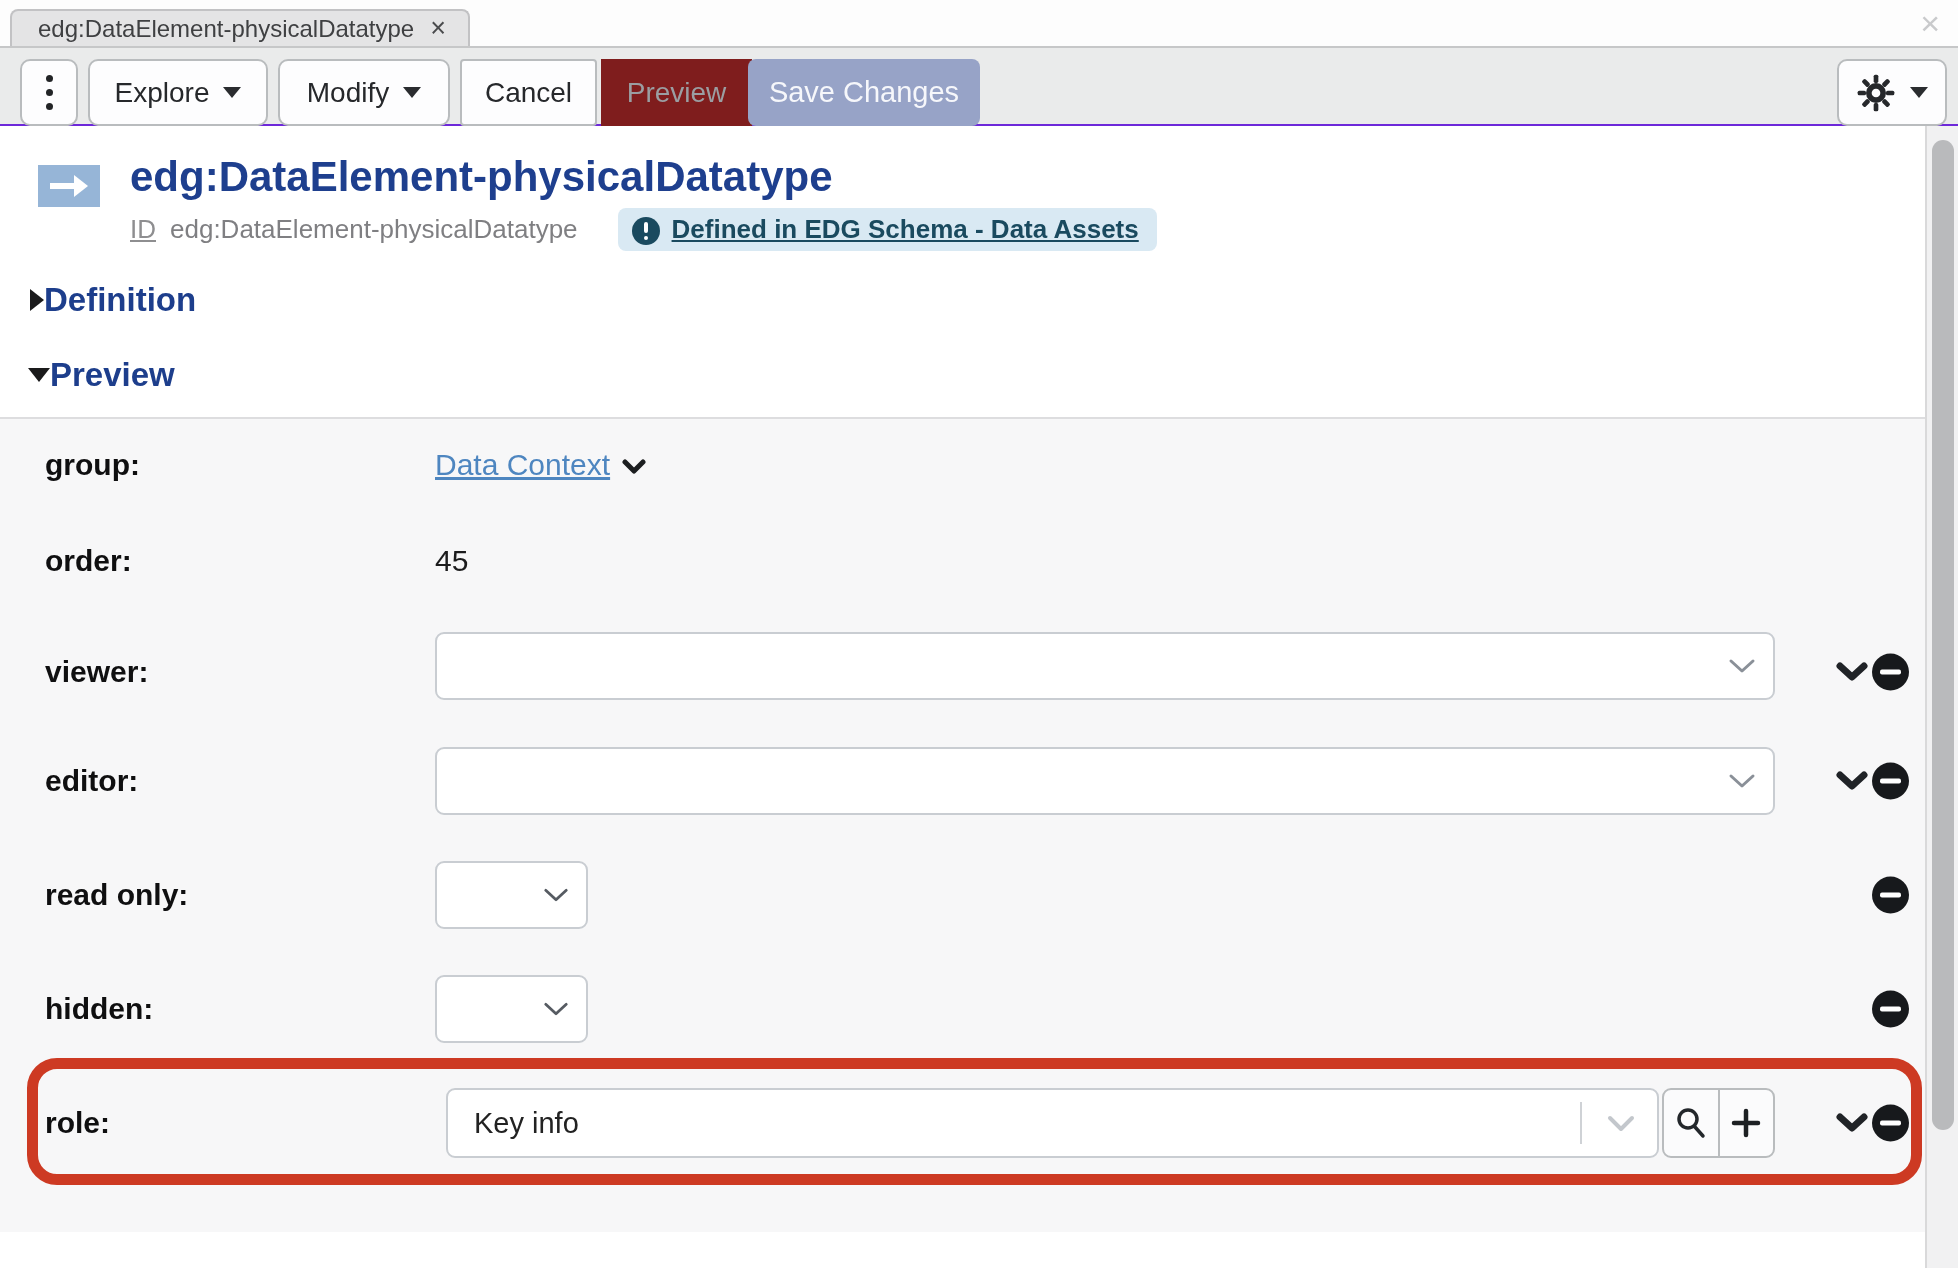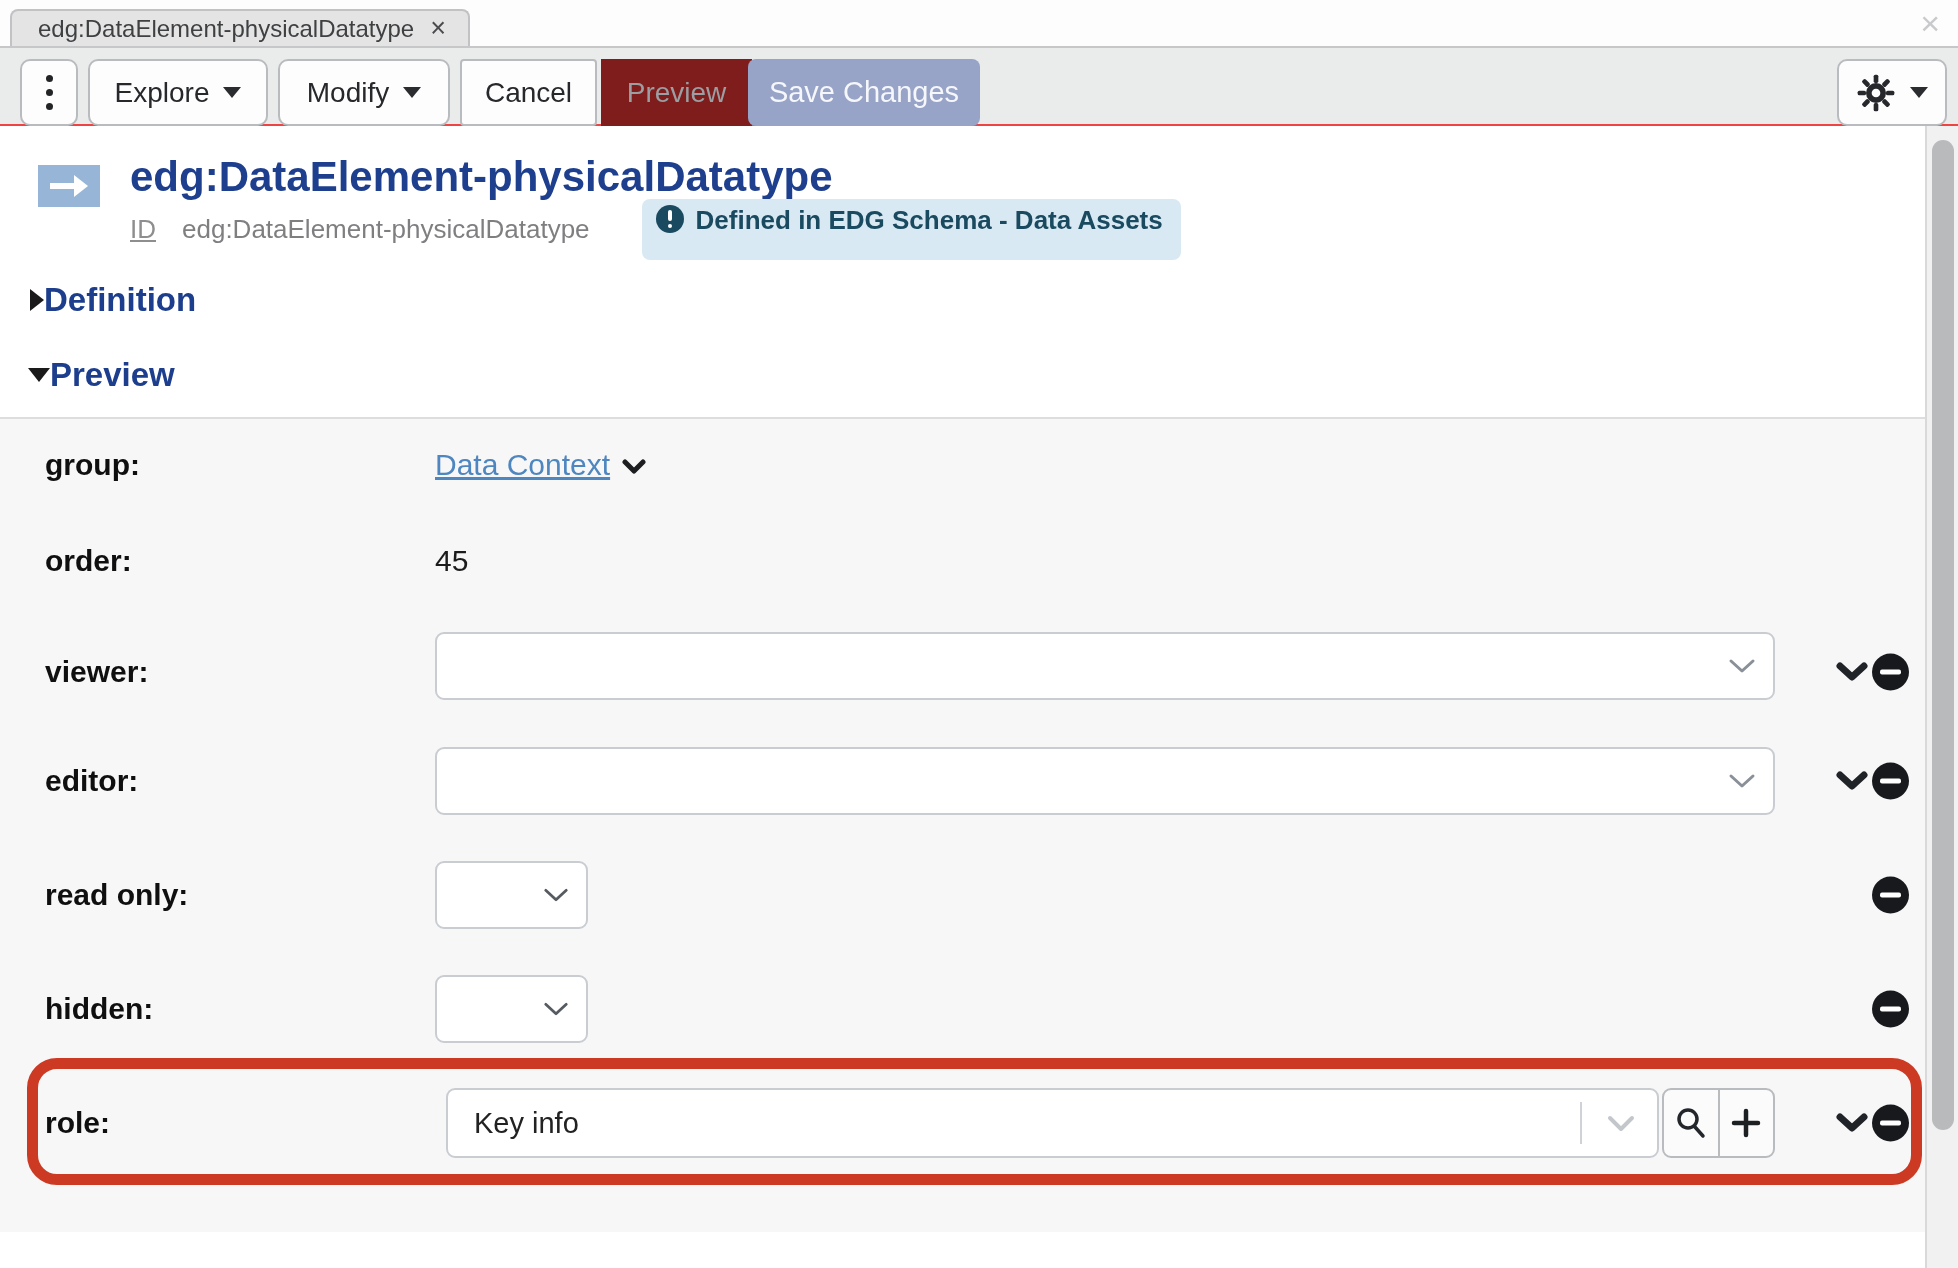--- a/index.html
+++ b/index.html
@@ -23,45 +23,45 @@
   .tabbar{position:absolute;left:0;top:0;width:1958px;height:46px;background:#fdfdfd;}
   .tab{position:absolute;left:10px;top:9px;height:37px;display:flex;align-items:center;gap:16px;
        padding:0 22px 0 26px;background:#e4e4e5;border:2px solid #c2c2c4;border-bottom:none;
        border-radius:8px 8px 0 0;cursor:pointer;}
   .tab-label{font-size:24px;color:#3f4042;white-space:nowrap;}
   .tab-close{font-size:27px;color:#4a4b4d;line-height:1;cursor:pointer;}
   .win-close{position:absolute;right:18px;top:6px;font-size:34px;color:#c9cacc;line-height:1;cursor:pointer;}
 
   
   .toolbar{position:absolute;left:0;top:46px;width:1958px;height:80px;background:var(--toolbar-bg,#eaebeb);
-           border-top:2px solid #c6c7c8;border-bottom:2px solid #ef4444;}
+           border-top:2px solid #c6c7c8;border-bottom:2px solid #6d28d9;}
   .tbtn{position:absolute;top:11px;height:67px;background:#fdfdfe;border:2px solid #b9bcbe;border-radius:10px;
         display:flex;align-items:center;justify-content:center;gap:14px;font-size:28px;color:#26282b;cursor:pointer;}
   .tbtn-kebab{left:20px;width:58px;}
   .tbtn-explore{left:88px;width:180px;}
   .tbtn-modify{left:278px;width:172px;justify-content:center;}
   .tbtn-cancel{left:460px;width:137px;border-radius:4px;}
   .tbtn-preview{left:601px;width:151px;background:#7f1d1d;border:none;color:#9b9ea2;border-radius:0;}
   .tbtn-save{left:748px;width:232px;background:var(--accent-save,#97a3c7);border:none;color:#f6f7fb;
              border-radius:8px;font-size:29px;}
   .tbtn-gear{left:1837px;width:110px;}
   .caret{width:0;height:0;border-left:9px solid transparent;border-right:9px solid transparent;
          border-top:11px solid #2a2c2f;display:inline-block;}
   .kebab{display:flex;flex-direction:column;gap:7px;align-items:center;}
   .kebab i{width:7px;height:7px;border-radius:50%;background:#222426;display:block;}
 
   
   .res-icon{position:absolute;left:38px;top:165px;width:62px;height:42px;background:var(--icon-steel-blue,#96b5d7);
             display:flex;align-items:center;justify-content:center;}
   .page-title{position:absolute;left:130px;top:153px;font-size:42px;font-weight:700;color:var(--title-navy,#1e3f8e);}
-  .id-row{position:absolute;left:130px;top:199px;display:flex;align-items:center;gap:26px;font-size:26px;}
+  .id-row{position:absolute;left:130px;top:208px;display:flex;align-items:center;gap:14px;font-size:26px;}
   .id-label{color:#8e8e90;text-decoration:underline;}
   .id-value{color:#7f7f82;}
-  .badge{margin-left:26px;display:flex;align-items:flex-start;gap:12px;background:var(--badge-bg,#d9e9f3);
-         color:var(--badge-text,#1a4a5f);font-weight:700;font-size:26px;padding:6px 18px 24px 14px;border-radius:8px;}
+  .badge{margin-left:26px;display:flex;align-items:flex-end;gap:12px;background:var(--badge-bg,#d9e9f3);
+         color:var(--badge-text,#1a4a5f);font-weight:700;font-size:26px;padding:6px 18px 6px 14px;border-radius:8px;text-decoration:underline;}
   .info-icon{width:28px;height:28px;border-radius:50%;background:var(--badge-text,#1a4a5f);position:relative;flex:0 0 auto;}
   .info-icon::before{content:"";position:absolute;left:12px;top:5px;width:4px;height:11px;background:#fff;border-radius:2px;}
   .info-icon::after{content:"";position:absolute;left:12px;top:19px;width:4px;height:4px;background:#fff;border-radius:50%;}
 
   
   .section-h{position:absolute;display:flex;align-items:center;cursor:pointer;}
   .section-h .h-label{font-size:33px;font-weight:700;color:var(--heading-navy,#1d3e8c);}
   .sec-definition{left:30px;top:281px;}
   .sec-display{left:28px;top:356px;}
   .tri-right{width:0;height:0;border-top:11px solid transparent;border-bottom:11px solid transparent;border-left:14px solid #1a1a1b;}

